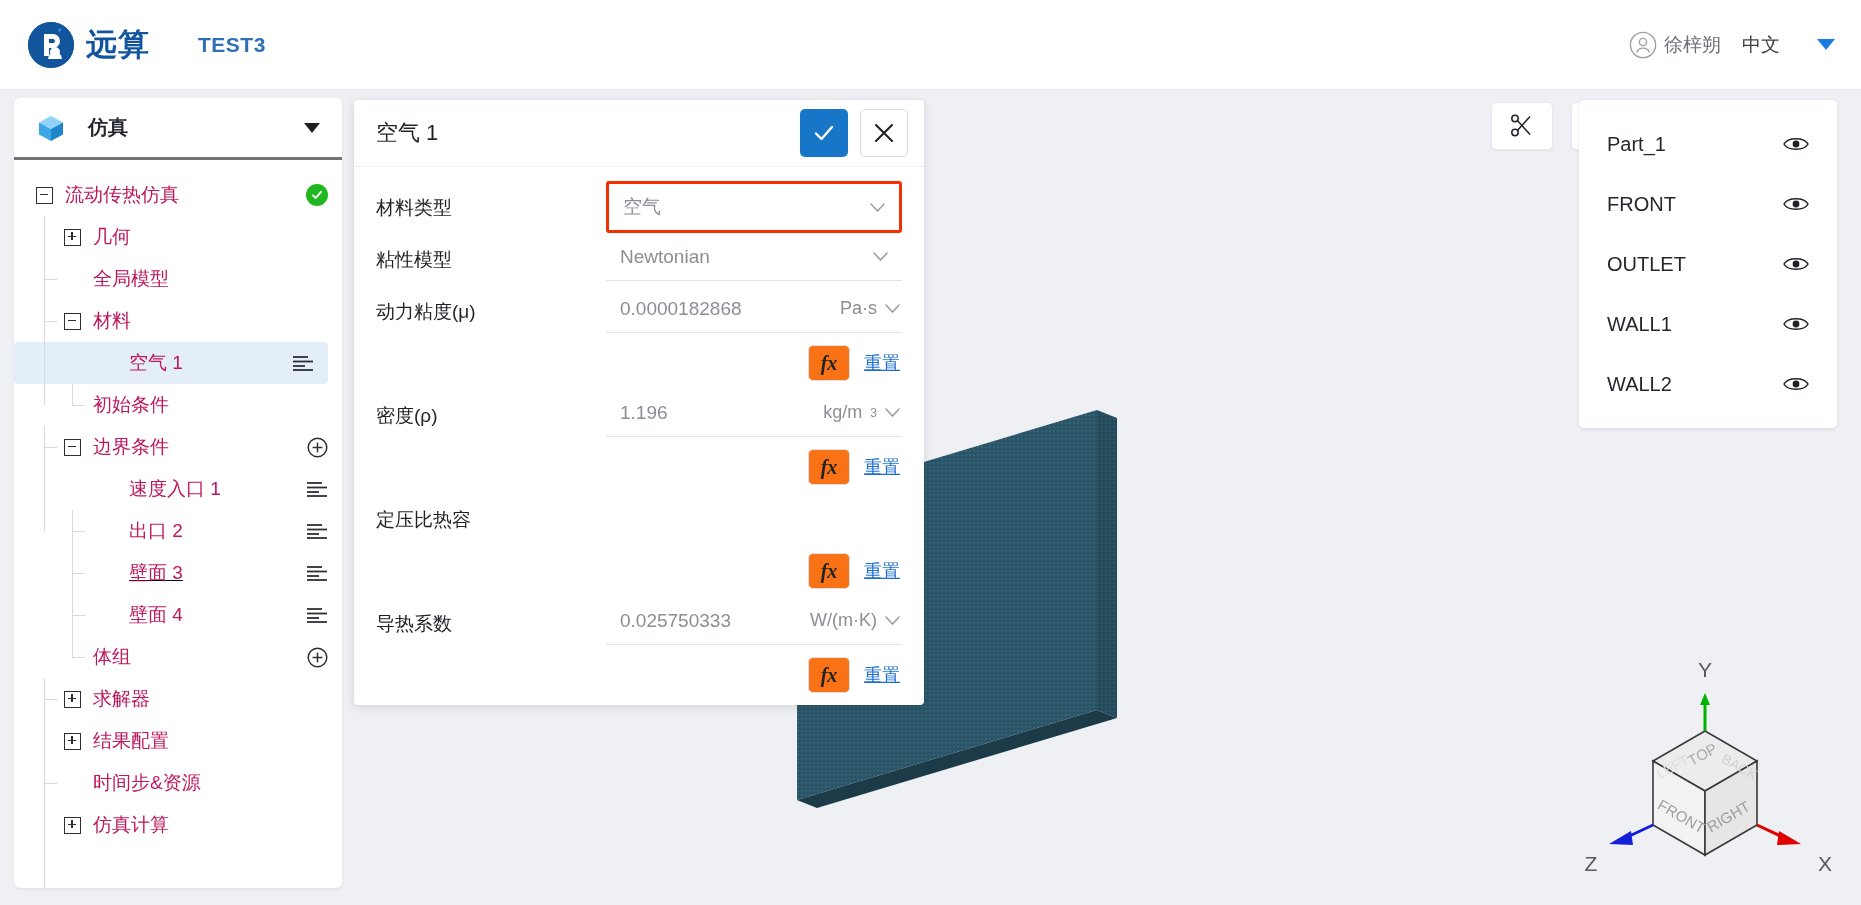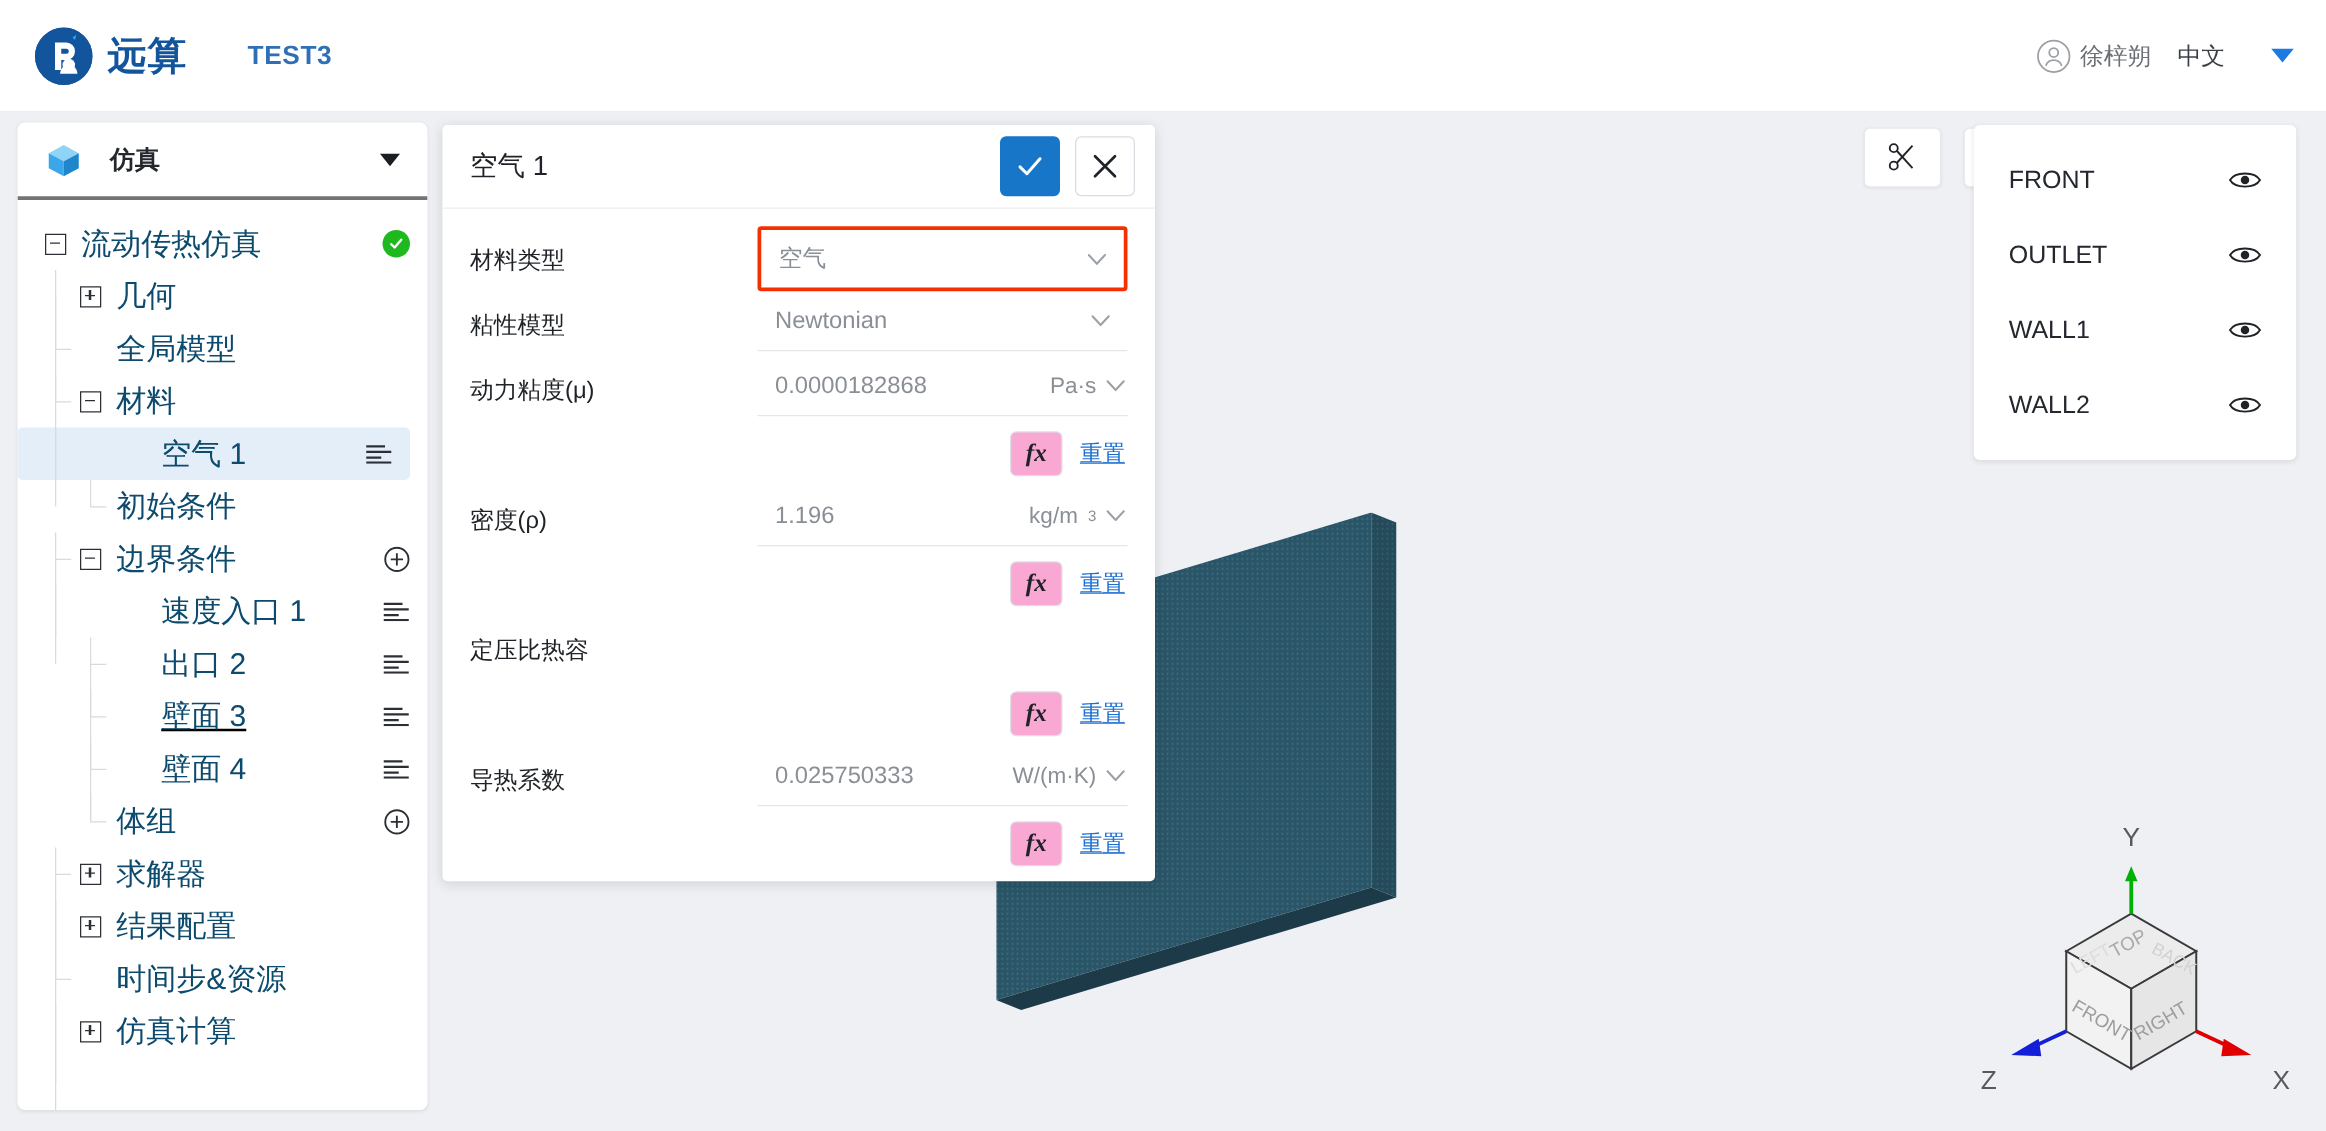--- a/index.html
+++ b/index.html
@@ -69,21 +69,21 @@
     border-left: 8px solid transparent;
     border-right: 8px solid transparent;
     border-top: 10px solid #1a1d21;
   }
   .tree { padding: 14px 0 0 0; position: relative; }
   .tnode {
     position: relative; height: 42px; display: flex; align-items: center;
     padding-right: 14px;
   }
   .tnode.selected { background: #e3eef8; border-radius: 4px; margin-right: 14px; }
-  .tnode .tlabel { font-size: 24px; color: #0c4a6e; white-space: nowrap; }
+  .tnode .tlabel { font-size: 19px; color: #be185d; white-space: nowrap; }
   .toggle-box {
     width: 17px; height: 17px; flex: none;
     border: 1.6px solid #2c3036; background: #fff;
     position: relative; margin-right: 12px;
   }
   .toggle-box::before {
     content: ""; position: absolute; left: 2.5px; top: 6.2px;
     width: 8px; height: 1.8px; background: #2c3036;
   }
   .toggle-box.plus::after {
@@ -156,21 +156,21 @@
   }
   .chev {
     width: 15px; height: 9px; flex: none;
   }
   .fxrow {
     display: flex; justify-content: flex-end; align-items: center;
     gap: 14px; height: 52px; padding-right: 2px;
   }
   .fx-btn {
     width: 42px; height: 36px; border: 1px solid #dcdfe3; border-radius: 5px;
-    background: #f9a8d4; display: flex; align-items: center; justify-content: center;
+    background: #f97316; display: flex; align-items: center; justify-content: center;
     font-family: "Liberation Serif", serif; font-style: italic;
     font-weight: 700; font-size: 20px; color: #1f2227; cursor: pointer;
   }
   .reset-link {
     font-size: 18px; color: #1d6fd1; text-decoration: underline; cursor: pointer;
   }
   .sup { font-size: 12px; vertical-align: super; }
 
   
   .viewport {
@@ -264,20 +264,27 @@
     </div>
     <div class="tool-btn">
       <svg width="26" height="26" viewBox="0 0 26 26">
         <path d="M20.5 16 A8.5 8.5 0 1 0 13 22.5 L13 22.5" fill="none" stroke="#1f2227" stroke-width="1.7" stroke-linecap="round" transform="rotate(180 13 13)"></path>
         <polygon points="20,14 24.5,16 20.6,18.8" fill="#1f2227"></polygon>
       </svg>
     </div>
   </div>
 
   <div class="parts-panel">
+    <div class="part-row">
+      <span class="part-name">Part_1</span>
+      <svg class="eye-ic" viewBox="0 0 26 18">
+        <path d="M1 9 C5 2 21 2 25 9 C21 16 5 16 1 9 Z" fill="none" stroke="#1f2227" stroke-width="1.5"></path>
+        <circle cx="13" cy="9" r="3.4" fill="#1f2227"></circle>
+      </svg>
+    </div>
     <div class="part-row">
       <span class="part-name">FRONT</span>
       <svg class="eye-ic" viewBox="0 0 26 18">
         <path d="M1 9 C5 2 21 2 25 9 C21 16 5 16 1 9 Z" fill="none" stroke="#1f2227" stroke-width="1.5"></path>
         <circle cx="13" cy="9" r="3.4" fill="#1f2227"></circle>
       </svg>
     </div>
     <div class="part-row">
       <span class="part-name">OUTLET</span>
       <svg class="eye-ic" viewBox="0 0 26 18">

